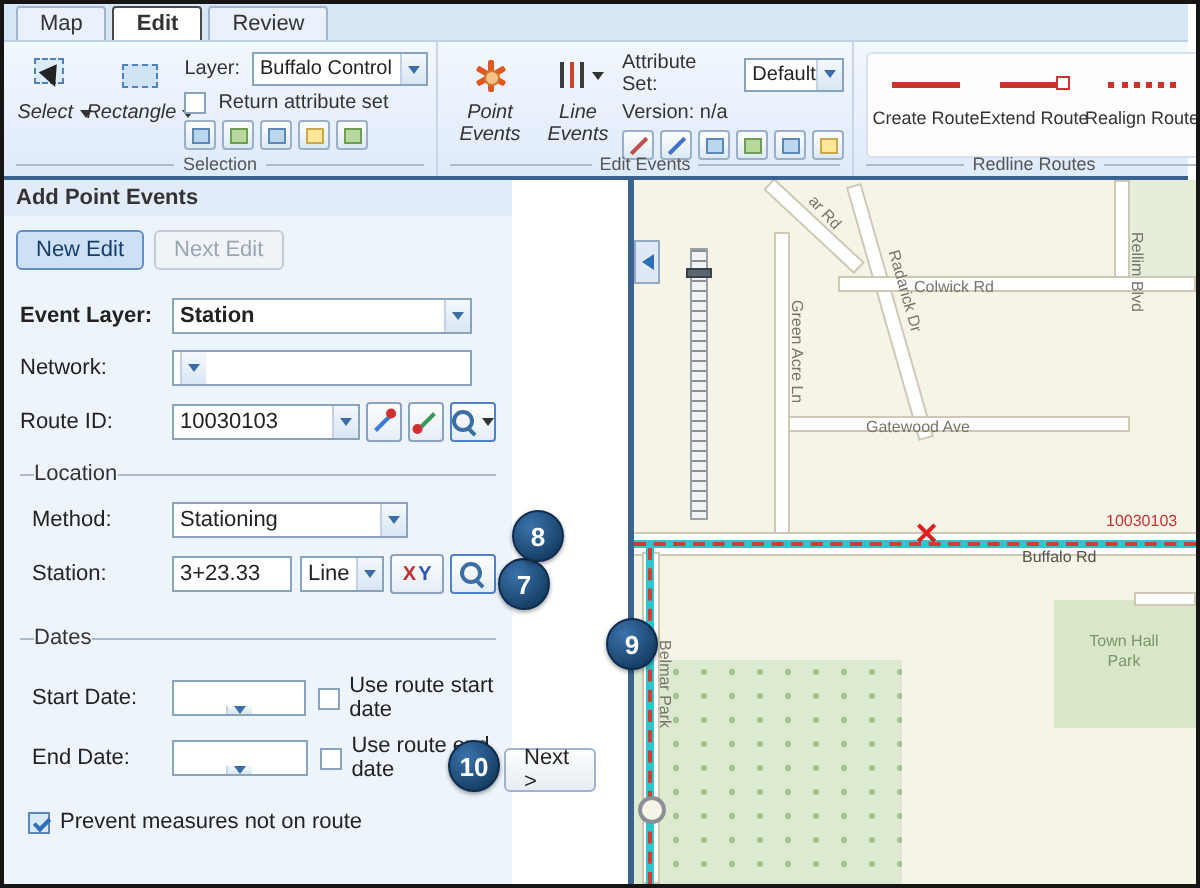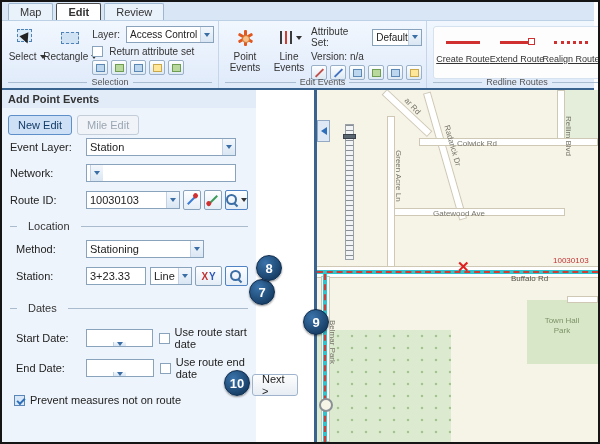--- a/index.html
+++ b/index.html
@@ -20,21 +20,21 @@
   .rgroup { position:relative; height:100%; padding:3px 4px 13px; }
   .rgroup + .rgroup { border-left:1px solid #c5d6ea; }
   .rgroup-label { position:absolute; bottom:1px; left:6px; right:6px; display:flex; align-items:center;
                   gap:4px; font-size:9px; color:#555; justify-content:center; }
   .rgroup-label::before, .rgroup-label::after { content:""; height:1px; background:#aabccf; flex:1; }
   .g-sel { width:216px; display:flex; }
   .g-edit { width:212px; display:flex; }
   .g-red { flex:1; }
 
   .big-btn { width:44px; display:flex; flex-direction:column; align-items:center; font-size:10px;
-             color:#333; padding-top:1px; text-align:center; line-height:11px; cursor:default; }
+             color:#333; padding-top:1px; text-align:center; line-height:11px; cursor:default;font-style:italic; }
   .big-ico { width:26px; height:26px; display:flex; align-items:center; justify-content:center; position:relative; }
   .lblrow { display:flex; align-items:center; gap:3px; }
   .caret { width:0; height:0; border-left:3px solid transparent; border-right:3px solid transparent;
            border-top:4px solid #333; display:inline-block; }
   .cursor-ico { width:0; height:0; border-left:9px solid #222; border-top:4px solid transparent;
                 border-bottom:7px solid transparent; transform:rotate(-48deg); position:absolute; left:8px; top:6px; }
   .dashbox { position:absolute; left:3px; top:4px; width:15px; height:13px; border:1px dashed #4f83b8; background:#dcebf8; }
   .rect-ico { width:18px; height:12px; border:1px dashed #4f83b8; background:#cfe3f5; }
 
   .rcol { flex:1; display:flex; flex-direction:column; gap:3px; padding-top:2px; font-size:10px; color:#333; }
@@ -66,59 +66,59 @@
                   border-radius:50%; background:#f7c08a; border:1px solid #d0772f; }
   .lineicon { position:relative; width:20px; height:18px; }
   .lineicon i { position:absolute; top:2px; width:2px; height:13px; background:#3b3b3b; }
   .lineicon i:nth-child(1){ left:4px; }
   .lineicon i:nth-child(2){ left:9px; background:#d04030; }
   .lineicon i:nth-child(3){ left:14px; }
 
   .redline-panel { margin:2px 2px 0; background:#fdfdfe; border:1px solid #d6e2ef; border-radius:3px;
                    display:flex; gap:4px; padding:3px 4px; height:53px; }
   .red-item { display:flex; flex-direction:column; align-items:center; justify-content:flex-start;
-              font-size:9px; color:#333; width:50px; white-space:nowrap;text-decoration:underline; }
+              font-size:9px; color:#333; width:50px; white-space:nowrap; }
   .red-ico { height:24px; display:flex; align-items:center; }
   .rl-solid { width:34px; border-top:3px solid #d03030; }
   .rl-ext { width:34px; border-top:3px solid #d03030; position:relative; }
   .rl-ext::after { content:""; position:absolute; right:-1px; top:-6px; width:5px; height:5px;
                    border:1px solid #d03030; background:#fff; }
   .rl-dot { width:34px; border-top:3px dotted #d03030; }
 
   
   .panel { position:absolute; left:0; top:88px; width:254px; height:352px; background:#eef4fb; font-size:11px; color:#222; }
   .panel-title { height:18px; padding:3px 6px 0; font-size:11px; font-weight:bold; color:#333; background:#e2ecf8; }
   .btnrow { display:flex; gap:5px; margin:7px 0 0 6px; }
   .btn { height:20px; padding:0 9px; border:1px solid #9fb4cc; border-radius:3px; font-size:11px;
          background:linear-gradient(#fdfdfd,#e7edf4); display:flex; align-items:center; color:#222; }
   .btn.primary { background:#cde0f6; border-color:#5f8fc9; color:#143c68; }
   .btn.disabled { color:#9aa6b3; background:#f0f3f7; border-color:#c2cdd9; }
   .frow { display:flex; align-items:center; margin:8px 8px 0; }
-  .frow.first { margin-top:3px; }
+  .frow.first { margin-top:14px;font-weight:bold; }
   .frow.indent { margin-left:14px; }
   .flabel { width:76px; flex-shrink:0; }
   .flabel.sm { width:70px; }
   .input { height:18px; border:1px solid #8aa3bd; background:#fff; font-size:11px; padding:0 3px;
            font-family:inherit; color:#222; }
   .combo { display:flex; height:18px; border:1px solid #8aa3bd; background:#fff; align-items:center;flex-direction:column; }
   .combo .input { border:none; height:16px; flex:1; width:0; }
   .selbox.p { height:18px; font-size:11px; }
   .tool-btn { width:24px; height:20px; border:1px solid #8aa3bd; background:linear-gradient(#fdfeff,#e4edf6);
               border-radius:2px; display:flex; align-items:center; justify-content:center; margin-left:3px; position:relative; }
   .tool-btn.hl { border-color:#4f83c4; }
   .pt1 { width:12px; height:2px; background:#3a7bd5; transform:rotate(-45deg); position:relative; }
   .pt1::after { content:""; position:absolute; right:-2px; top:-2px; width:5px; height:5px; border-radius:50%; background:#d03030; }
   .pt2 { width:12px; height:2px; background:#3a9b57; transform:rotate(-45deg); position:relative; }
   .pt2::after { content:""; position:absolute; left:-2px; top:-2px; width:5px; height:5px; border-radius:50%; background:#d03030; }
   .mag { position:relative; width:12px; height:12px; }
   .mag::before { content:""; position:absolute; left:0; top:0; width:7px; height:7px;
                  border:2px solid #3a6ea5; border-radius:50%; }
   .mag::after { content:""; position:absolute; left:8px; top:8px; width:5px; height:2px;
                 background:#3a6ea5; transform:rotate(45deg); transform-origin:left center; }
-  .section { display:flex; align-items:center; gap:11px; margin:10px 8px 0; color:#333; }
+  .section { display:flex; align-items:center; gap:0; margin:10px 8px 0; color:#333; }
   .section.gap { margin-top:16px; }
   .section .ln { height:1px; background:#a9bbcd; }
   .ln.short { width:7px; }
   .ln.grow { flex:1; }
   .xy-btn { font-size:10px; font-weight:bold; gap:1px; width:28px; }
   .xy-x { color:#c03030; } .xy-y { color:#2d55b8; }
   .cb.p { margin-right:5px; }
   .next-btn { position:absolute; left:250px; top:284px; width:46px; height:22px; justify-content:center; }
 
   
@@ -209,21 +209,21 @@
             </span>
           <span class="lblrow">
               <span>Rectangle</span>
               <span class="caret"></span>
             </span>
         </div>
         <div class="rcol">
           <div class="rrow">
             <span>Layer:</span>
             <div class="selbox" style="width:88px;">
-              <span class="val">Access Control</span>
+              <span class="val">Buffalo Control</span>
               <span class="caret-btn">
                   <i class="caret"></i>
                 </span>
             </div>
           </div>
           <div class="rrow">
             <span class="cb"></span>
             <span>Return attribute set</span>
           </div>
           <div class="mini-icons">
@@ -337,21 +337,21 @@
       </div>
 
     </div>
   </div>
 
   <div class="panel">
     <div class="panel-title">Add Point Events</div>
 
     <div class="btnrow">
       <div class="btn primary">New Edit</div>
-      <div class="btn disabled">Mile Edit</div>
+      <div class="btn disabled">Next Edit</div>
     </div>
 
     <div class="frow first">
       <span class="flabel">Event Layer:</span>
       <div class="selbox p" style="width:150px;">
         <span class="val">Station</span>
         <span class="caret-btn">
             <i class="caret"></i>
           </span>
       </div>

